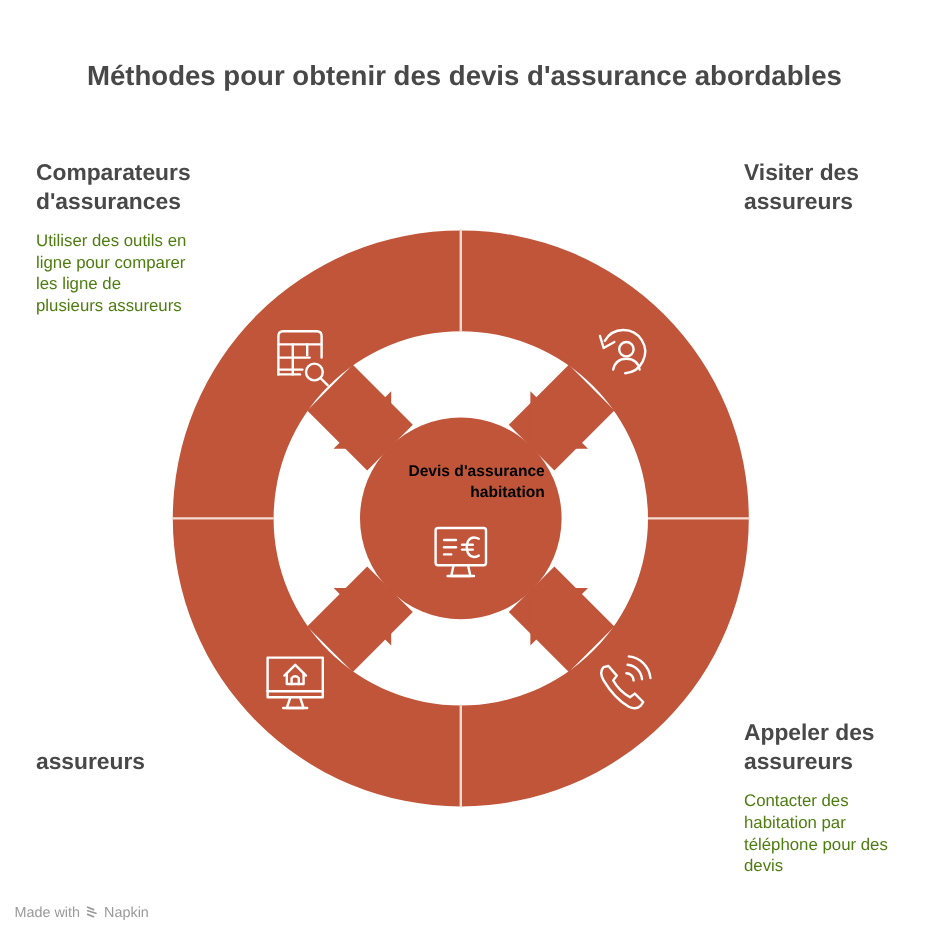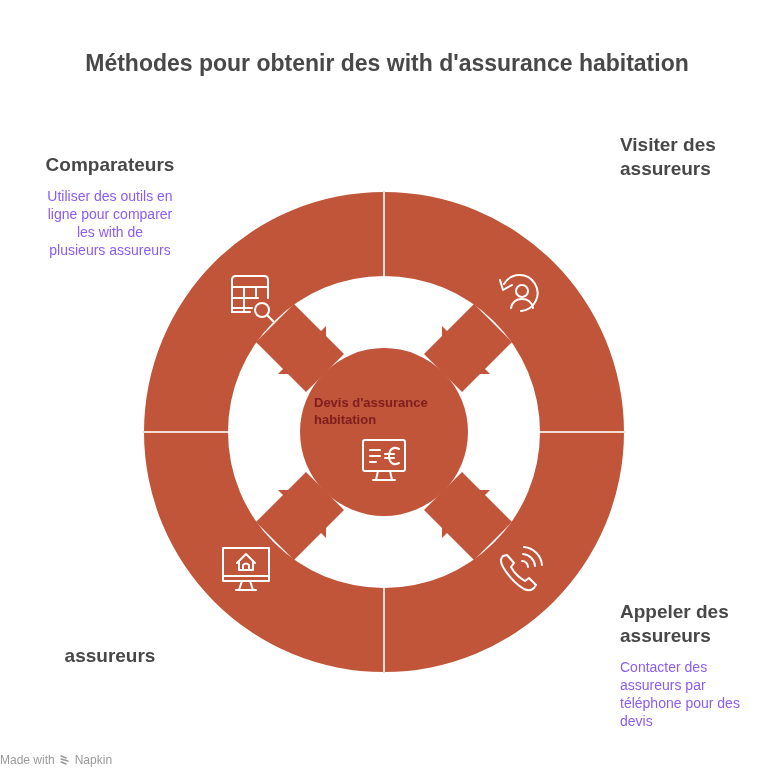--- a/index.html
+++ b/index.html
@@ -3,33 +3,33 @@
   <meta charset="utf-8">
   <style>
     html, body { margin: 0; padding: 0; background: #ffffff; }
     body { width: 774px; height: 780px; position: relative; overflow: hidden;
            font-family: "Liberation Sans", "DejaVu Sans", sans-serif; color: #484848; }
     .title { position: absolute; left: 0; top: 48px; width: 774px; text-align: center;
              font-size: 23px; font-weight: bold; line-height: 30px; color: #484848; }
     .diagram { position: absolute; left: 0; top: 0; }
     .block { position: absolute; width: 160px; }
     .block h2 { margin: 0; font-size: 19px; font-weight: bold; line-height: 24px; color: #484848; }
-    .block p { margin: 10px 0 0 0; font-size: 14px; line-height: 18px; color: #8b5cf6; }
-    .block.left { text-align: center; margin-top: 20px; }
+    .block p { margin: 10px 0 0 0; font-size: 14px; line-height: 18px; color: #4d7c0f; }
+    .block.left { text-align: left; }
     .block.right { text-align: left; margin-left: 36px; }
-    .center-label { position: absolute; left: 314px; top: 394px; width: 140px; text-align: left;
-                    font-size: 13px; font-weight: bold; line-height: 17px; color: #7f1d1d; }
-    .footer { position: absolute; left: 0; top: 753px; font-size: 12px; color: #9a9a9a;
+    .center-label { position: absolute; left: 314px; top: 384px; width: 140px; text-align: right;
+                    font-size: 13px; font-weight: bold; line-height: 17px; color: #000000; }
+    .footer { position: absolute; left: 12px; top: 753px; font-size: 12px; color: #9a9a9a;
               display: flex; align-items: center; gap: 4px; }
   </style>
 </head>
 <body>
 
 <div class="title">
-  <div>Méthodes pour obtenir des with d'assurance habitation</div>
+  <div>Méthodes pour obtenir des devis d'assurance abordables</div>
 </div>
 
 <svg class="diagram" width="774" height="780" viewBox="0 0 774 780" xmlns="http://www.w3.org/2000/svg">
   <defs>
 
     <g id="quad">
 
       <path d="M -240 0 A 240 240 0 0 1 0 -240 L 0 -156 A 156 156 0 0 0 -156 0 Z" fill="#C0553A"></path>
 
       <polygon points="-128,-90 -90,-128 -40,-78 -78,-40" fill="#C0553A"></polygon>
@@ -115,25 +115,26 @@
 </svg>
 
 <div class="center-label">
   <div>Devis d'assurance</div>
   <div>habitation</div>
 </div>
 
 <div class="block left" style="left:30px; top:133px;">
   <h2>
     <span>Comparateurs</span><br>
+    <span>d'assurances</span>
   </h2>
   <p>
     <span>Utiliser des outils en</span><br>
     <span>ligne pour comparer</span><br>
-    <span>les with de</span><br>
+    <span>les ligne de</span><br>
     <span>plusieurs assureurs</span>
   </p>
 </div>
 
 <div class="block right" style="left:584px; top:133px;">
   <h2>
     <span>Visiter des</span><br>
     <span>assureurs</span>
   </h2>
 </div>
@@ -145,21 +146,21 @@
   </h2>
 </div>
 
 <div class="block right" style="left:584px; top:600px;">
   <h2>
     <span>Appeler des</span><br>
     <span>assureurs</span>
   </h2>
   <p>
     <span>Contacter des</span><br>
-    <span>assureurs par</span><br>
+    <span>habitation par</span><br>
     <span>téléphone pour des</span><br>
     <span>devis</span>
   </p>
 </div>
 
 <div class="footer">
   <span>Made with</span>
   <svg width="12" height="12" viewBox="0 0 12 12">
     <g fill="none" stroke="#9a9a9a" stroke-width="1.4" stroke-linecap="round">
       <line x1="2" y1="2" x2="7" y2="4"></line>

